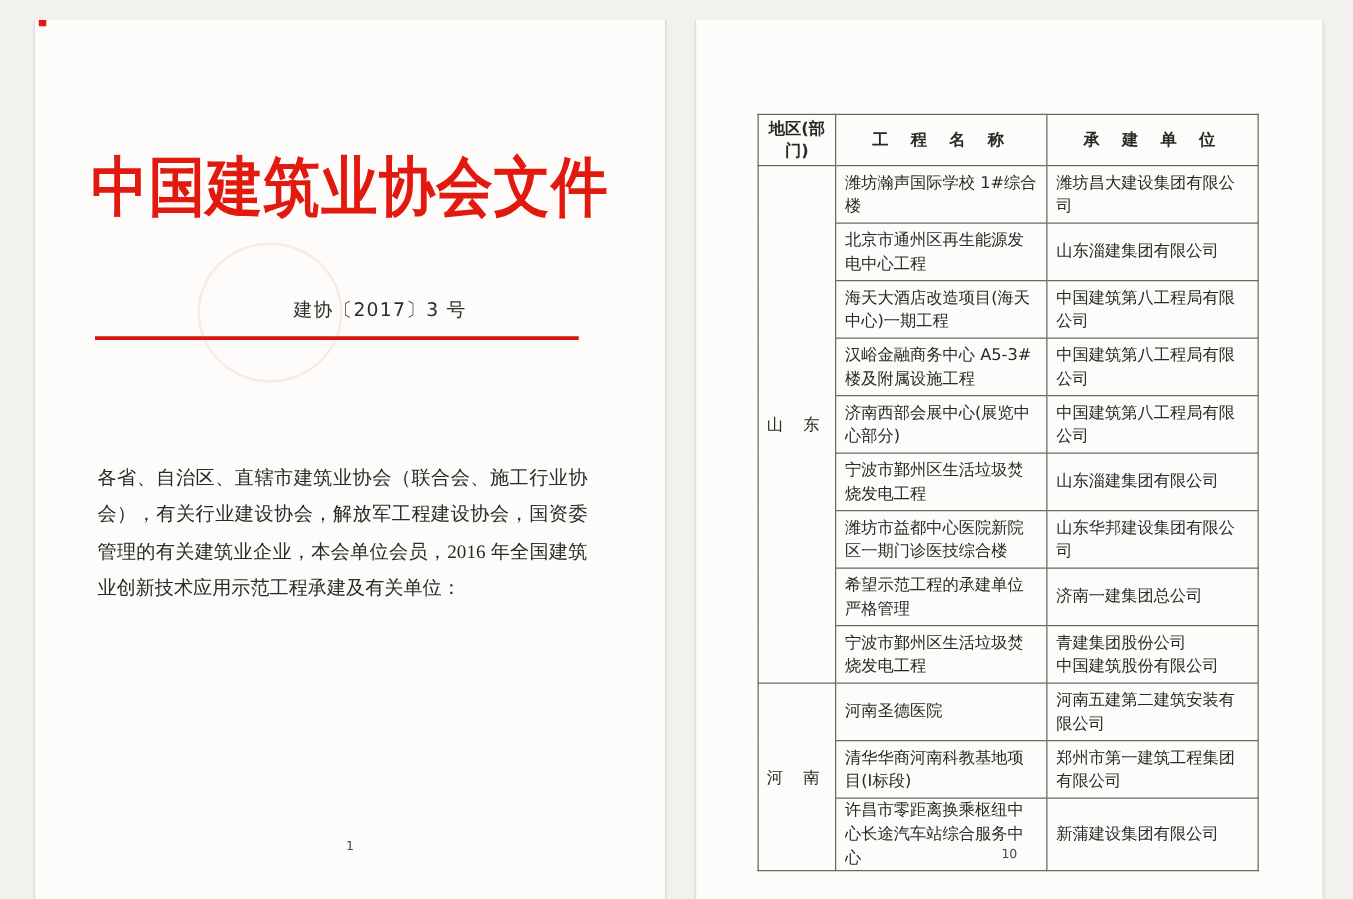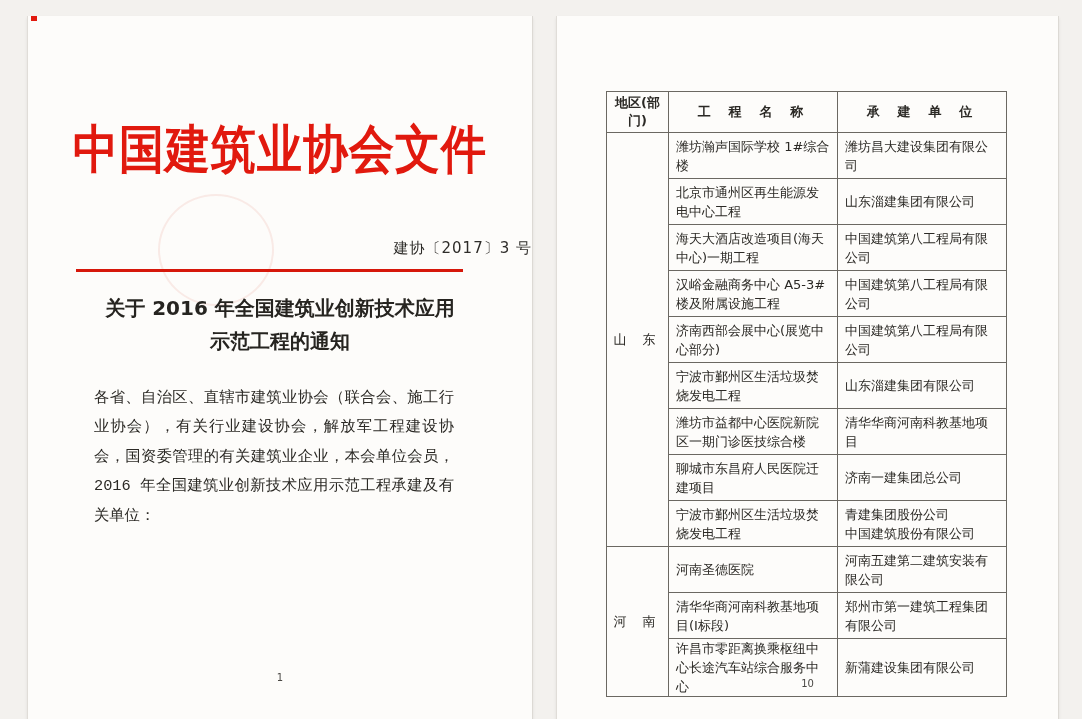--- a/index.html
+++ b/index.html
@@ -36,43 +36,44 @@
     transform: scaleY(1.15);
   }
   .stamp-arc {
     position: absolute; top: 178px; left: 130px;
     width: 112px; height: 108px;
     border: 2px solid rgba(216, 80, 60, 0.10);
     border-radius: 50%;
   }
   .doc-number {
     position: absolute; top: 223px; left: 0; width: 100%;
-    text-align: right;
+    text-align: center;
     font-size: 15px; color: #2e2c29;
     letter-spacing: 1px;
+    padding-left: 24px;
   }
   .red-divider {
     position: absolute; top: 253px; left: 48px;
     width: 387px; height: 3px;
     background: #d6170a;
   }
   .notice-title {
     position: absolute; top: 276px; left: 0; width: 100%;
     text-align: center;
     font-size: 20px; font-weight: bold;
     color: #262420; line-height: 33px;
   }
   .doc-body {
     position: absolute; top: 352px; left: 50px; width: 392px;
     font-family: "Liberation Serif", "DejaVu Serif", serif;
     font-size: 15.3px; line-height: 29.4px;
     color: #2b2925;
     text-align: justify;
   }
-  .doc-body p { margin: 16px; font-family: Liberation Mono, monospace; }
+  .doc-body p { margin: 0; }
   .doc-body p.indent { text-indent: 2em; }
   .page-num {
     position: absolute; width: 100%; text-align: center;
     font-size: 10px; color: #4a4844;
   }
   .page-num-left  { top: 656px; }
   .page-num-right { top: 662px; }
 
   
   .doc-table {
@@ -121,24 +122,20 @@
     <div class="red-mark"></div>
 
     <div class="org-title">中国建筑业协会文件</div>
 
     <div class="stamp-arc"></div>
 
     <div class="doc-number">建协〔2017〕3 号</div>
 
     <div class="red-divider"></div>
 
-    <div class="notice-title">
-      <div>关于 2016 年全国建筑业创新技术应用</div>
-      <div>示范工程的通知</div>
-    </div>
 
     <div class="doc-body">
       <p>各省、自治区、直辖市建筑业协会（联合会、施工行业协会），有关行业建设协会，解放军工程建设协会，国资委管理的有关建筑业企业，本会单位会员，2016 年全国建筑业创新技术应用示范工程承建及有关单位：</p>
     </div>
 
     <div class="page-num page-num-left">1</div>
 
     <div class="bottom-shade"></div>
   </div>
 
@@ -178,24 +175,24 @@
         <tr class="data-row">
           <td class="project-cell">济南西部会展中心(展览中心部分)</td>
           <td class="company-cell">中国建筑第八工程局有限公司</td>
         </tr>
         <tr class="data-row">
           <td class="project-cell">宁波市鄞州区生活垃圾焚烧发电工程</td>
           <td class="company-cell">山东淄建集团有限公司</td>
         </tr>
         <tr class="data-row">
           <td class="project-cell">潍坊市益都中心医院新院区一期门诊医技综合楼</td>
-          <td class="company-cell">清华华商河南科教基地项目</td>
-        </tr>
-        <tr class="data-row">
-          <td class="project-cell">聊城市东昌府人民医院迁建项目</td>
+          <td class="company-cell">山东华邦建设集团有限公司</td>
+        </tr>
+        <tr class="data-row">
+          <td class="project-cell">希望示范工程的承建单位严格管理</td>
           <td class="company-cell">济南一建集团总公司</td>
         </tr>
         <tr class="data-row">
           <td class="project-cell">宁波市鄞州区生活垃圾焚烧发电工程</td>
           <td class="company-cell">青建集团股份公司
 中国建筑股份有限公司</td>
         </tr>
         <tr class="data-row">
           <td class="region-cell" rowspan="3">河 南</td>
           <td class="project-cell">河南圣德医院</td>

